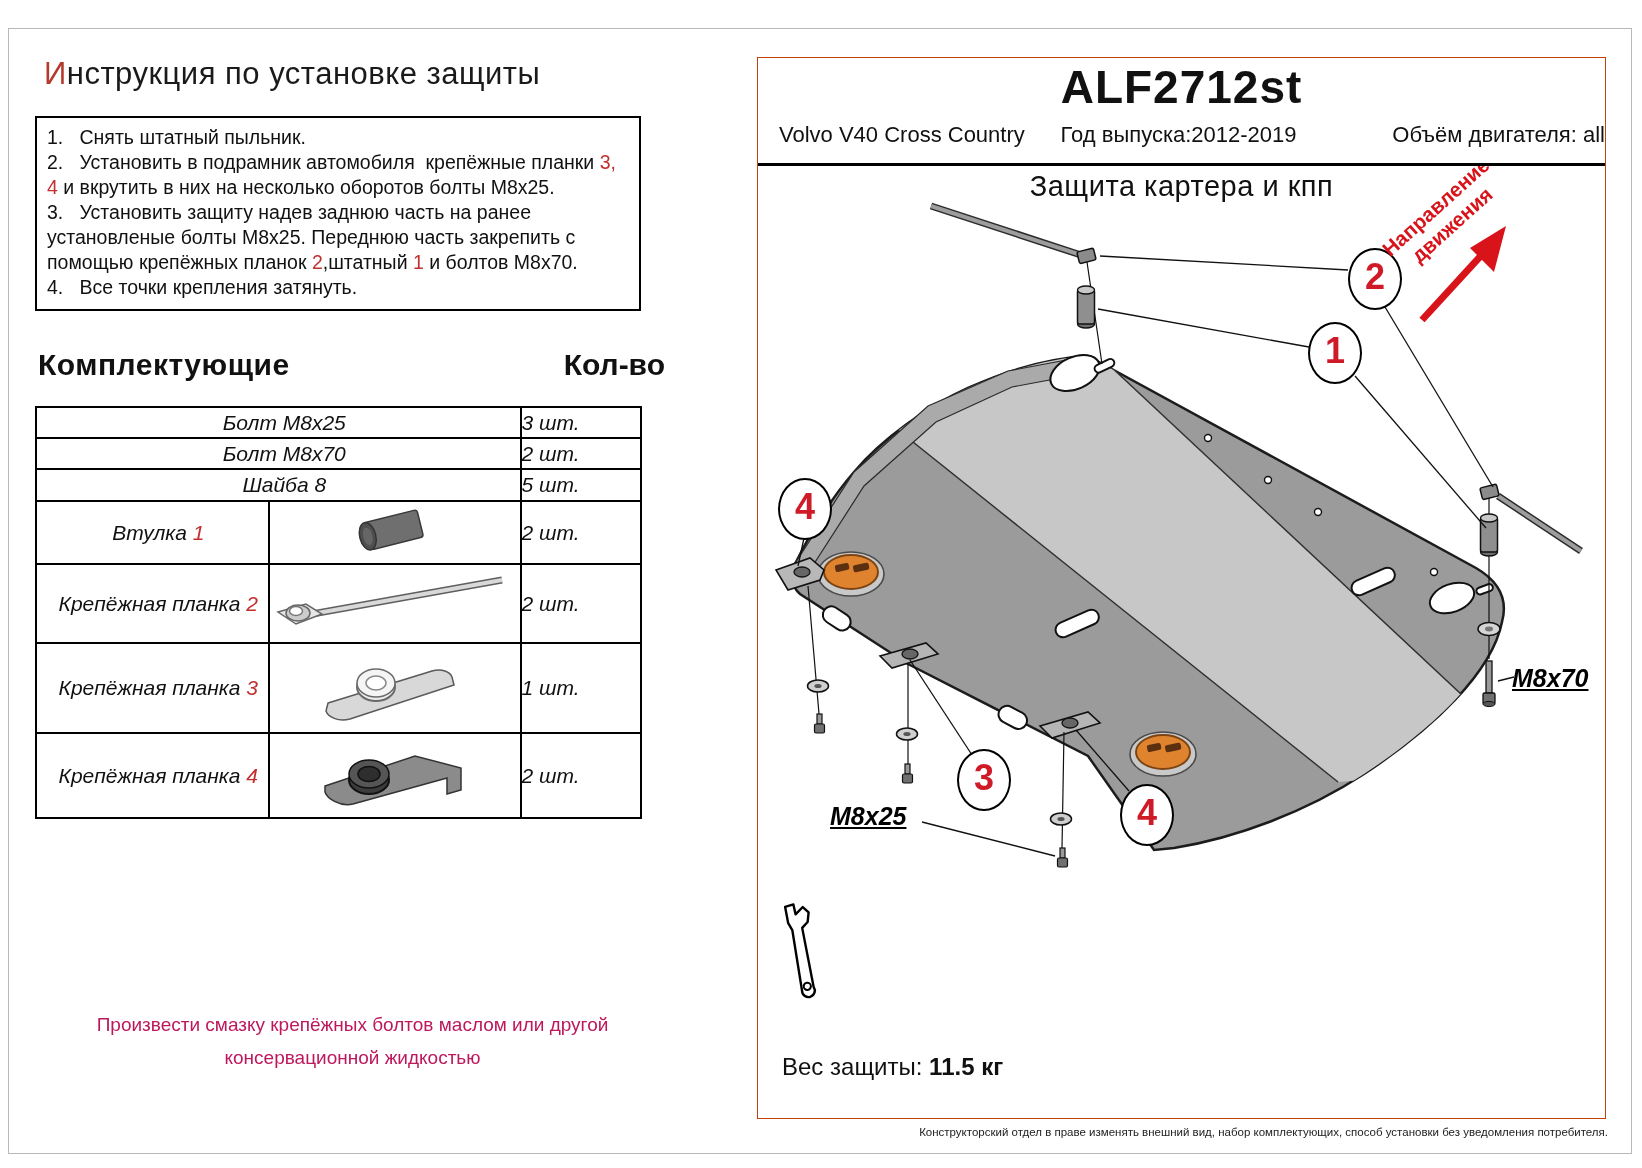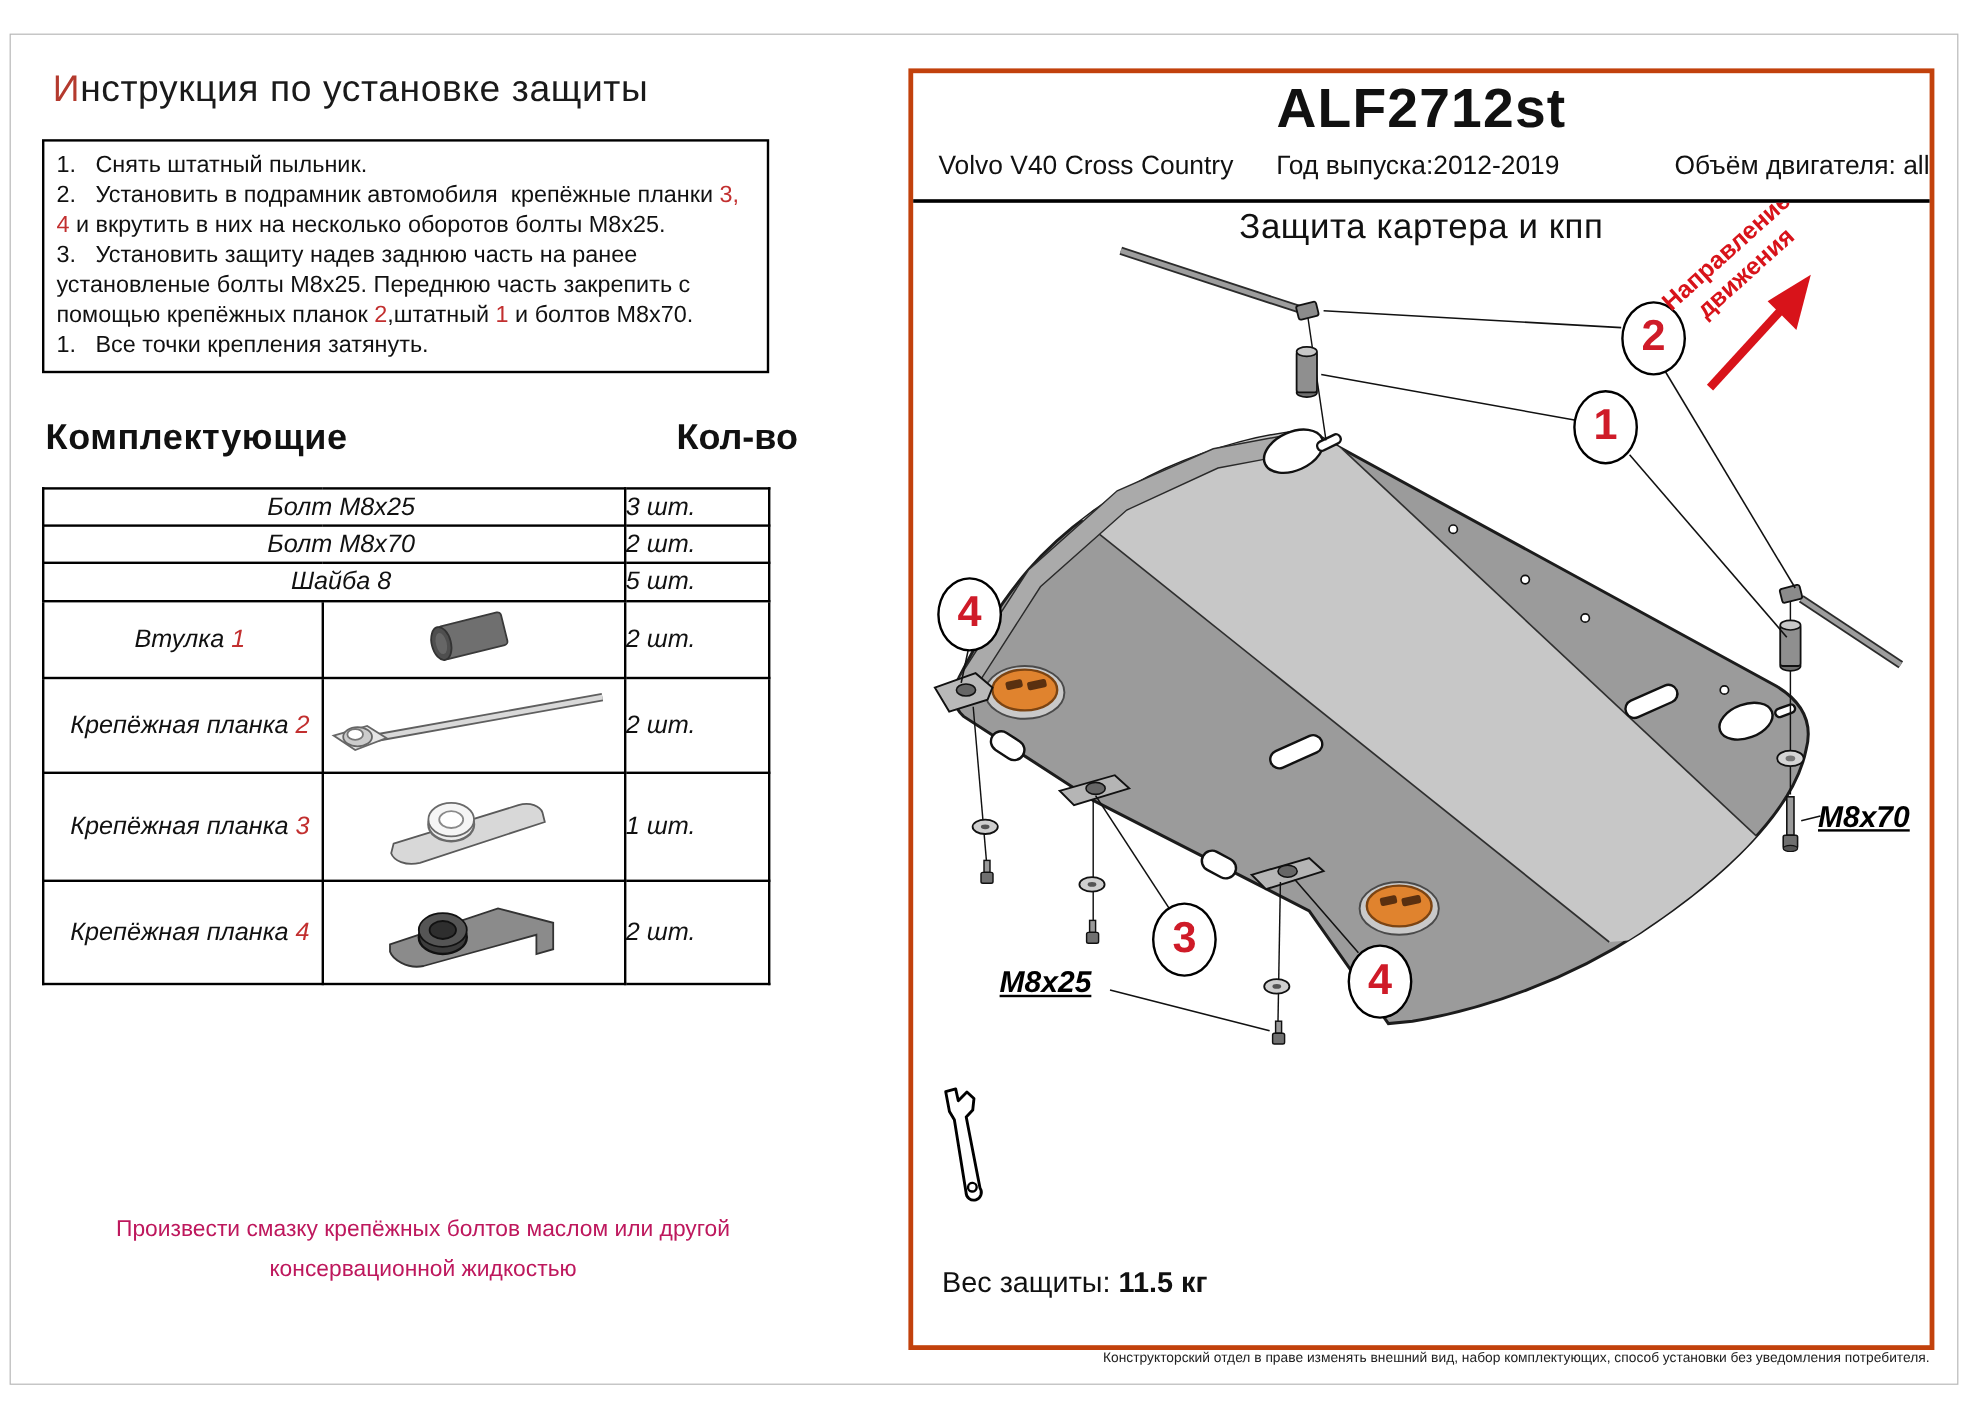--- a/index.html
+++ b/index.html
@@ -28,21 +28,21 @@
   tr.r-sm{height:31px;}
   tr.r3{height:32px;}
   tr.r4{height:59px;}
   tr.r5{height:79px;}
   tr.r6{height:90px;}
   tr.r7{height:85px;}
   .lube-note{position:absolute;left:30px;top:1008px;width:645px;text-align:center;
              font-size:19px;line-height:33px;color:#be185d;}
 
   
-  .panel{position:absolute;left:757px;top:57px;width:847px;height:1060px;border:4px solid #c2410c;}
+  .panel{position:absolute;left:757px;top:57px;width:847px;height:1060px;border:1px solid #c2410c;}
   .panel-header{position:relative;height:105px;border-bottom:3px solid #000;}
   .part-number{position:absolute;left:0;right:0;top:2px;text-align:center;
                font-size:46px;font-weight:bold;letter-spacing:1px;}
   .sub-row{position:absolute;left:0;right:0;top:64px;display:flex;justify-content:space-between;
            font-size:22px;padding-left:21px;white-space:pre;}
   .sub-row .cell-mid{margin-left:-60px;}
   .drawing{position:relative;height:952px;overflow:hidden;padding-left:11px;}
   .draw-title{position:absolute;left:0;right:0;top:4px;text-align:center;font-size:29px;letter-spacing:.5px;}
   svg.scene{position:absolute;left:0;top:0;}
   .callout{position:absolute;width:50px;height:58px;border:2.5px solid #000;border-radius:50%;
@@ -62,21 +62,21 @@
 
 <div class="page">
   <div class="frame"></div>
 
   <div class="doc-title"><span class="accent">И</span><span>нструкция по установке защиты</span></div>
 
   <div class="instr-box">
     <div class="instr-item">1.   Снять штатный пыльник.</div>
     <div class="instr-item"><span>2.   Установить в подрамник автомобиля  крепёжные планки </span><span class="red">3, 4</span><span> и вкрутить в них на несколько оборотов болты М8х25.</span></div>
     <div class="instr-item"><span>3.   Установить защиту надев заднюю часть на ранее установленые болты М8х25. Переднюю часть закрепить с помощью крепёжных планок </span><span class="red">2</span><span>,штатный </span><span class="red">1</span><span> и болтов М8х70.</span></div>
-    <div class="instr-item">1.   Все точки крепления затянуть.</div>
+    <div class="instr-item">4.   Все точки крепления затянуть.</div>
   </div>
 
   <div class="comp-heading">Комплектующие</div>
   <div class="qty-heading">Кол-во</div>
 
   <table class="parts">
     <tbody>
         <tr class="r-sm">
       <td class="name-cell" colspan="2">Болт М8х25</td>
       <td class="qty-cell">3 шт.</td>

